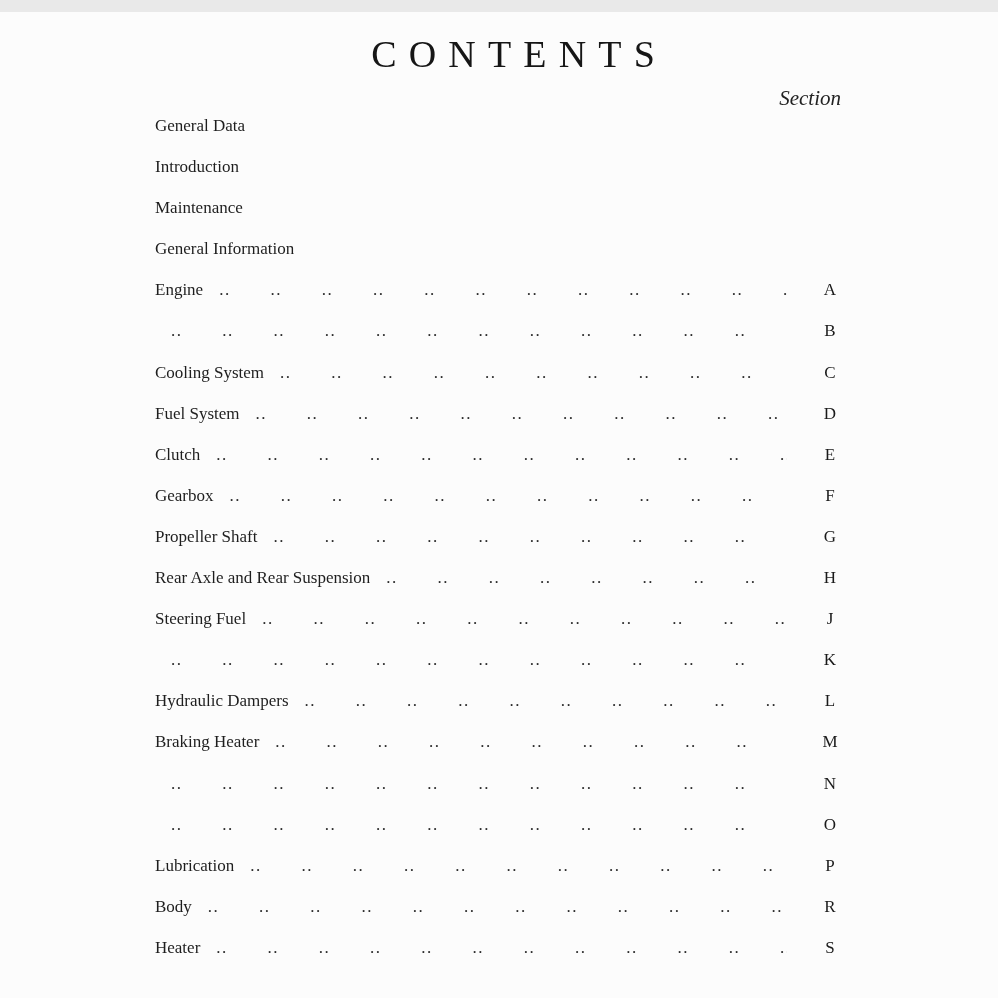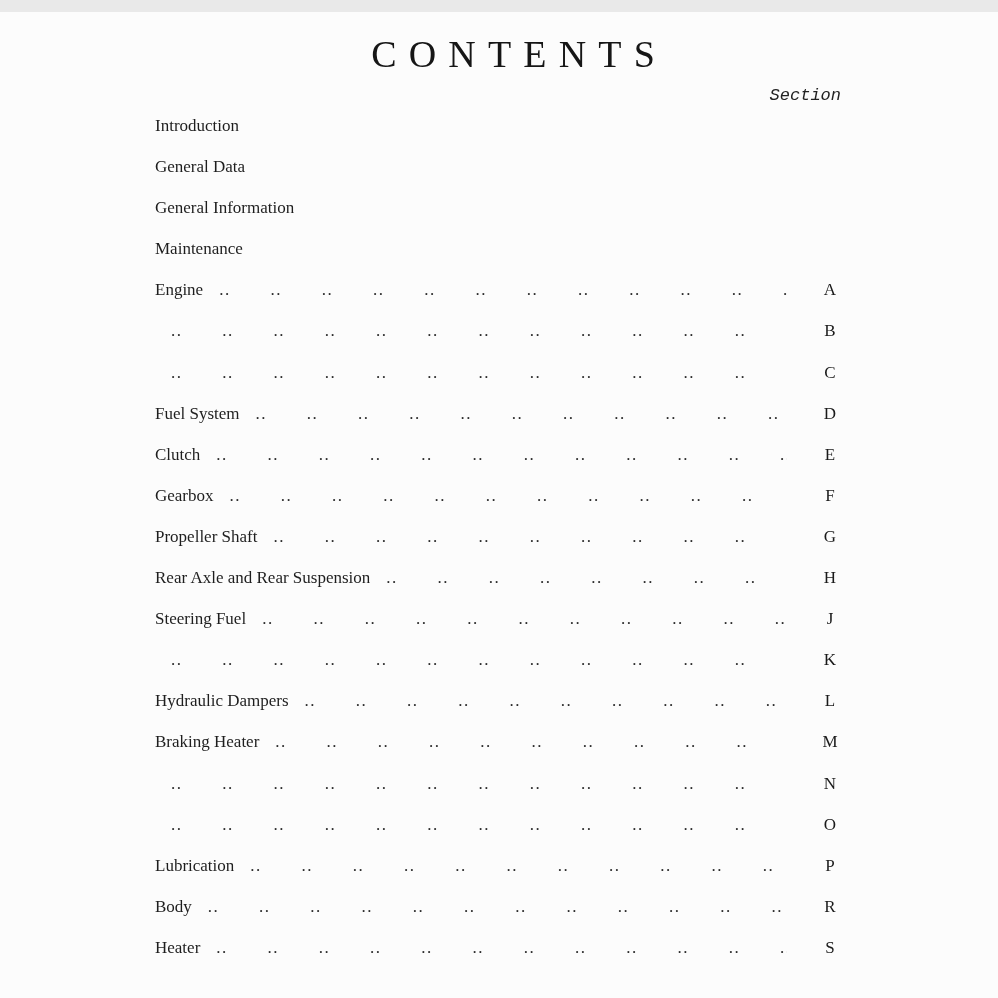--- a/index.html
+++ b/index.html
@@ -32,23 +32,22 @@
   }
   .section-header {
     position: absolute;
     top: 74px;
     left: 155px;
     width: 700px;
     text-align: right;
     padding-right: 14px;
     box-sizing: border-box;
     font-style: italic;
-    font-size: 17px;
+    font-size: 21px;
     color: #222;
-    font-family: Liberation Mono, monospace;
   }
   .toc {
     position: absolute;
     top: 93px;
     left: 155px;
     width: 700px;
   }
   .toc-row {
     display: flex;
     align-items: baseline;
@@ -83,49 +82,50 @@
 <body>
 
 <div class="page">
 
   <div class="title">CONTENTS</div>
 
   <div class="section-header">Section</div>
 
   <div class="toc">
       <div class="toc-row">
+    <span class="toc-label">General Data</span>
+    <span class="toc-leader"></span>
+    <span class="toc-section"></span>
+  </div>
+      <div class="toc-row">
     <span class="toc-label">Introduction</span>
     <span class="toc-leader"></span>
     <span class="toc-section"></span>
   </div>
       <div class="toc-row">
-    <span class="toc-label">General Data</span>
+    <span class="toc-label">Maintenance</span>
     <span class="toc-leader"></span>
     <span class="toc-section"></span>
   </div>
       <div class="toc-row">
     <span class="toc-label">General Information</span>
-    <span class="toc-leader"></span>
-    <span class="toc-section"></span>
-  </div>
-      <div class="toc-row">
-    <span class="toc-label">Maintenance</span>
     <span class="toc-leader"></span>
     <span class="toc-section"></span>
   </div>
       <div class="toc-row">
     <span class="toc-label">Engine</span>
     <span class="toc-leader">.. .. .. .. .. .. .. .. .. .. .. .. .. .. .. ..</span>
     <span class="toc-section">A</span>
   </div>
       <div class="toc-row">
     <span class="toc-leader">.. .. .. .. .. .. .. .. .. .. .. .. .. .. .. ..</span>
     <span class="toc-section">B</span>
   </div>
       <div class="toc-row">
+    <span class="toc-label">Cooling System</span>
     <span class="toc-leader">.. .. .. .. .. .. .. .. .. .. .. .. .. .. .. ..</span>
     <span class="toc-section">C</span>
   </div>
       <div class="toc-row">
     <span class="toc-label">Fuel System</span>
     <span class="toc-leader">.. .. .. .. .. .. .. .. .. .. .. .. .. .. .. ..</span>
     <span class="toc-section">D</span>
   </div>
       <div class="toc-row">
     <span class="toc-label">Clutch</span>

